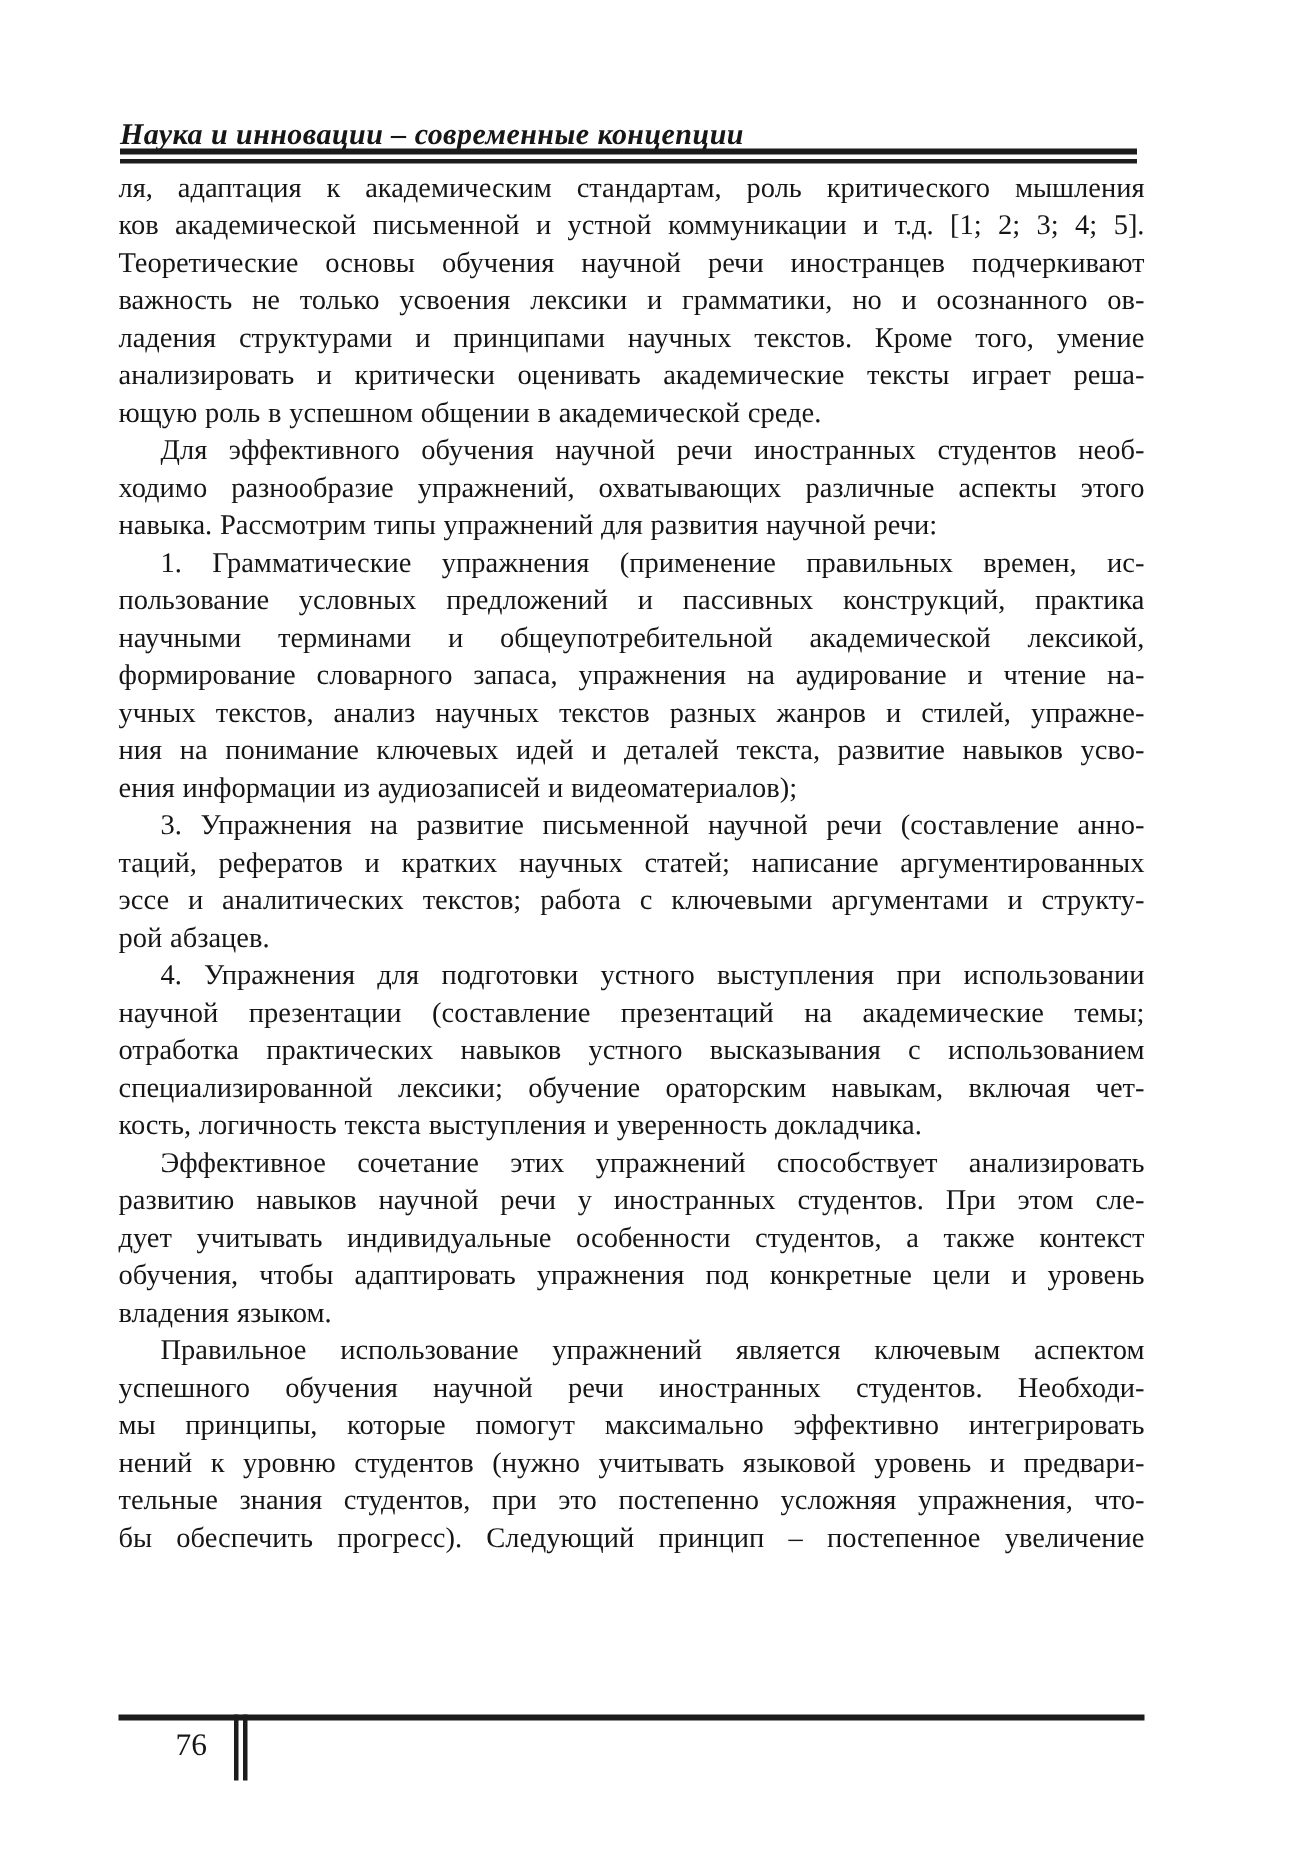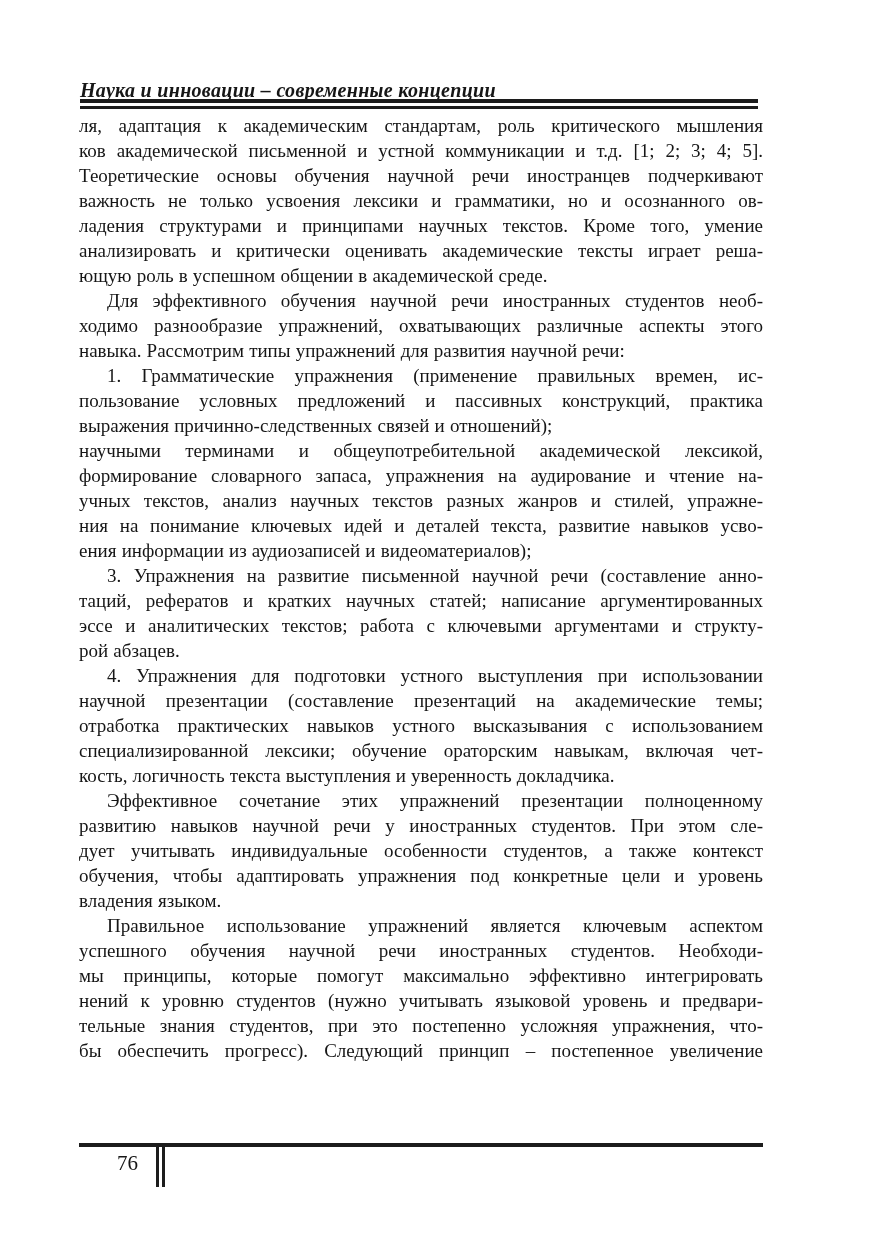--- a/index.html
+++ b/index.html
@@ -104,21 +104,20 @@
         <div class="line last">ющую роль в успешном общении в академической среде.</div>
       </div>
       <div>
         <div class="line indent">Для эффективного обучения научной речи иностранных студентов необ-</div>
         <div class="line">ходимо разнообразие упражнений, охватывающих различные аспекты этого</div>
         <div class="line last">навыка. Рассмотрим типы упражнений для развития научной речи:</div>
       </div>
       <div>
         <div class="line indent">1. Грамматические упражнения (применение правильных времен, ис-</div>
         <div class="line">пользование условных предложений и пассивных конструкций, практика</div>
-        <div class="line last">выражения причинно-следственных связей и отношений);</div>
       </div>
       <div>
         <div class="line">научными терминами и общеупотребительной академической лексикой,</div>
         <div class="line">формирование словарного запаса, упражнения на аудирование и чтение на-</div>
         <div class="line">учных текстов, анализ научных текстов разных жанров и стилей, упражне-</div>
         <div class="line">ния на понимание ключевых идей и деталей текста, развитие навыков усво-</div>
         <div class="line last">ения информации из аудиозаписей и видеоматериалов);</div>
       </div>
       <div>
         <div class="line indent">3. Упражнения на развитие письменной научной речи (составление анно-</div>
@@ -127,21 +126,21 @@
         <div class="line last">рой абзацев.</div>
       </div>
       <div>
         <div class="line indent">4. Упражнения для подготовки устного выступления при использовании</div>
         <div class="line">научной презентации (составление презентаций на академические темы;</div>
         <div class="line">отработка практических навыков устного высказывания с использованием</div>
         <div class="line">специализированной лексики; обучение ораторским навыкам, включая чет-</div>
         <div class="line last">кость, логичность текста выступления и уверенность докладчика.</div>
       </div>
       <div>
-        <div class="line indent">Эффективное сочетание этих упражнений презентации полноценному</div>
+        <div class="line indent">Эффективное сочетание этих упражнений способствует анализировать</div>
         <div class="line">развитию навыков научной речи у иностранных студентов. При этом сле-</div>
         <div class="line">дует учитывать индивидуальные особенности студентов, а также контекст</div>
         <div class="line">обучения, чтобы адаптировать упражнения под конкретные цели и уровень</div>
         <div class="line last">владения языком.</div>
       </div>
       <div>
         <div class="line indent">Правильное использование упражнений является ключевым аспектом</div>
         <div class="line">успешного обучения научной речи иностранных студентов. Необходи-</div>
         <div class="line">мы принципы, которые помогут максимально эффективно интегрировать</div>
         <div class="line">нений к уровню студентов (нужно учитывать языковой уровень и предвари-</div>

